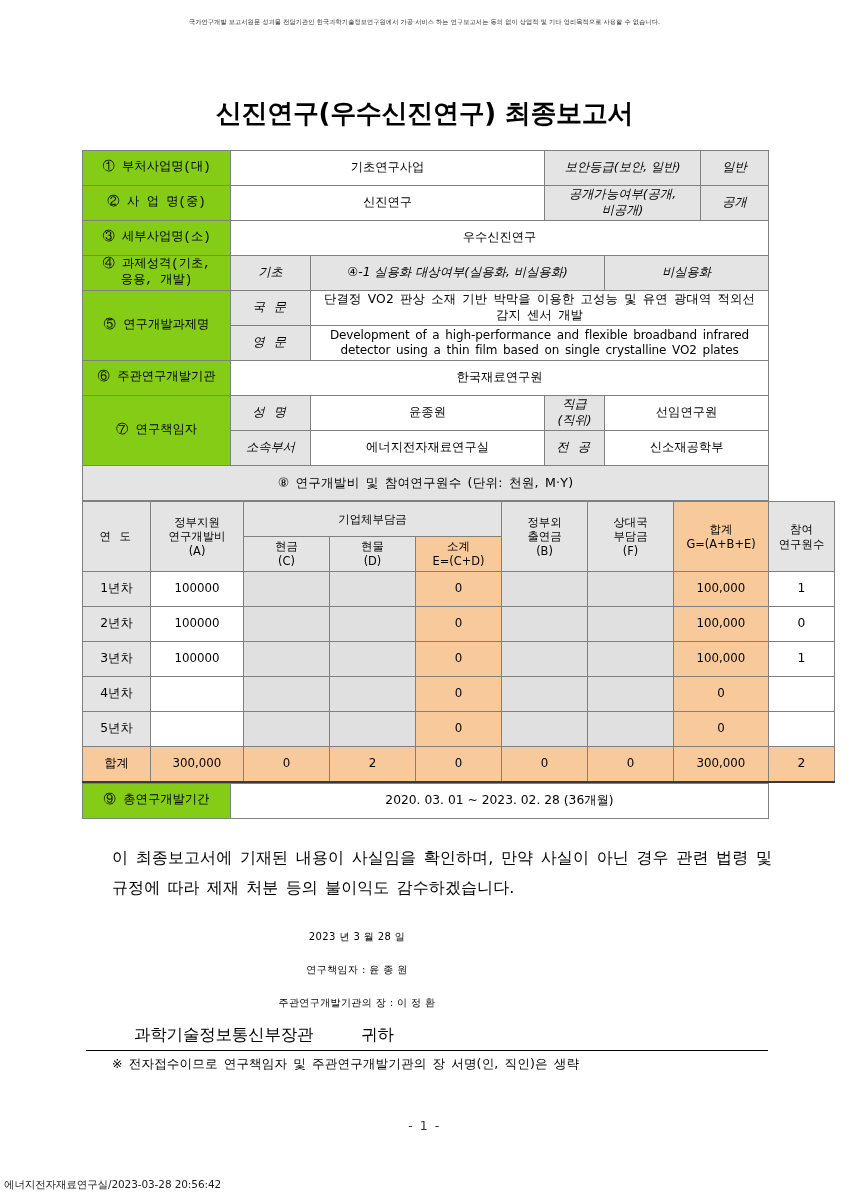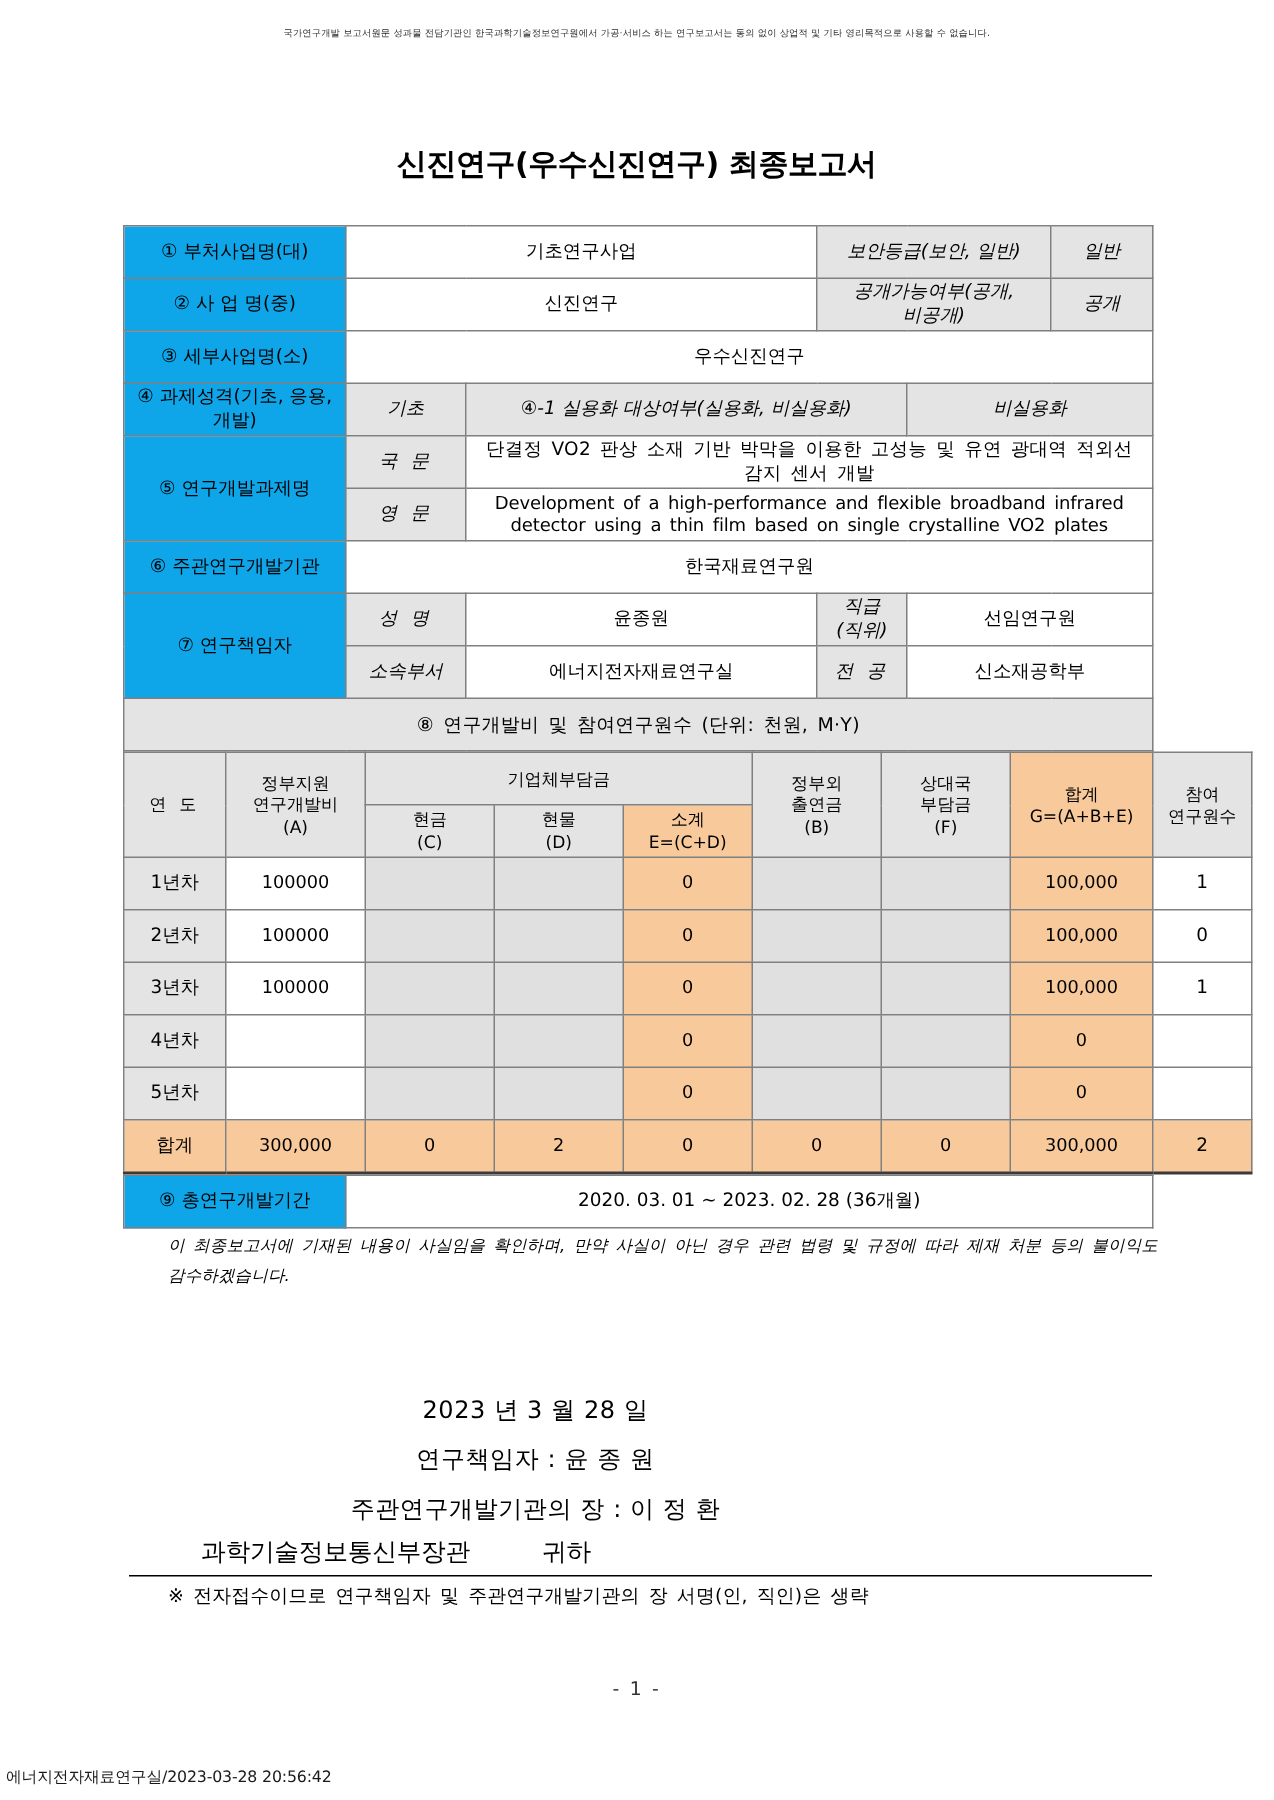--- a/index.html
+++ b/index.html
@@ -30,21 +30,21 @@
     white-space: nowrap;
   }
 
   
   .doc-title {
     position: absolute;
     top: 96px;
     left: 0;
     width: 849px;
     text-align: center;
-    font-size: 20px;
+    font-size: 26px;
     font-weight: bold;
     letter-spacing: -0.3px;
     color: #000;
   }
 
   
   .sheet {
     position: absolute;
     left: 82px;
     top: 150px;
@@ -64,23 +64,24 @@
     vertical-align: middle;
     height: 34px;
     line-height: 1.28;
     word-break: keep-all;
   }
   .lbl {
     background: #e4e4e4;
     font-style: italic;
   }
   .lbl-left {
-    background: #0ea5e9;
+    background: #84cc16;
     text-align: left;
     padding-left: 10px;
+    font-family: Liberation Mono, monospace;
   }
   .white { background: #ffffff; }
   .gray  { background: #e0e0e0; }
   .orange{ background: #f8c99b; }
   .tall { height: 50px; }
   .en {
     font-size: 12px;
     letter-spacing: -0.1px;
     line-height: 1.65;
     word-spacing: 2px;
@@ -116,36 +117,35 @@
     background: #e4e4e4;
     font-size: 12.3px;
   }
   .spaced { letter-spacing: 2.5px; }
   .outer-bottom { border-bottom: 2px solid #3a3a3a !important; }
 
   
   .declaration {
     position: absolute;
     left: 112px;
-    top: 821px;
+    top: 843px;
     width: 660px;
-    font-size: 11px;
+    font-size: 16px;
     line-height: 1.85;
     letter-spacing: 0.1px;
     word-spacing: 2px;
     text-align: justify;
-    font-style: italic;
   }
 
   .sig-block {
     position: absolute;
     left: 0;
     width: 714px;
     text-align: center;
-    font-size: 16px;
+    font-size: 10px;
     letter-spacing: 0.4px;
   }
   .sig-date { top: 930px; }
   .sig-pi   { top: 963px; text-align: center; }
   .sig-head { top: 996px; }
 
   .ministry-wrap {
     position: absolute;
     left: 86px;
     top: 1024px;

